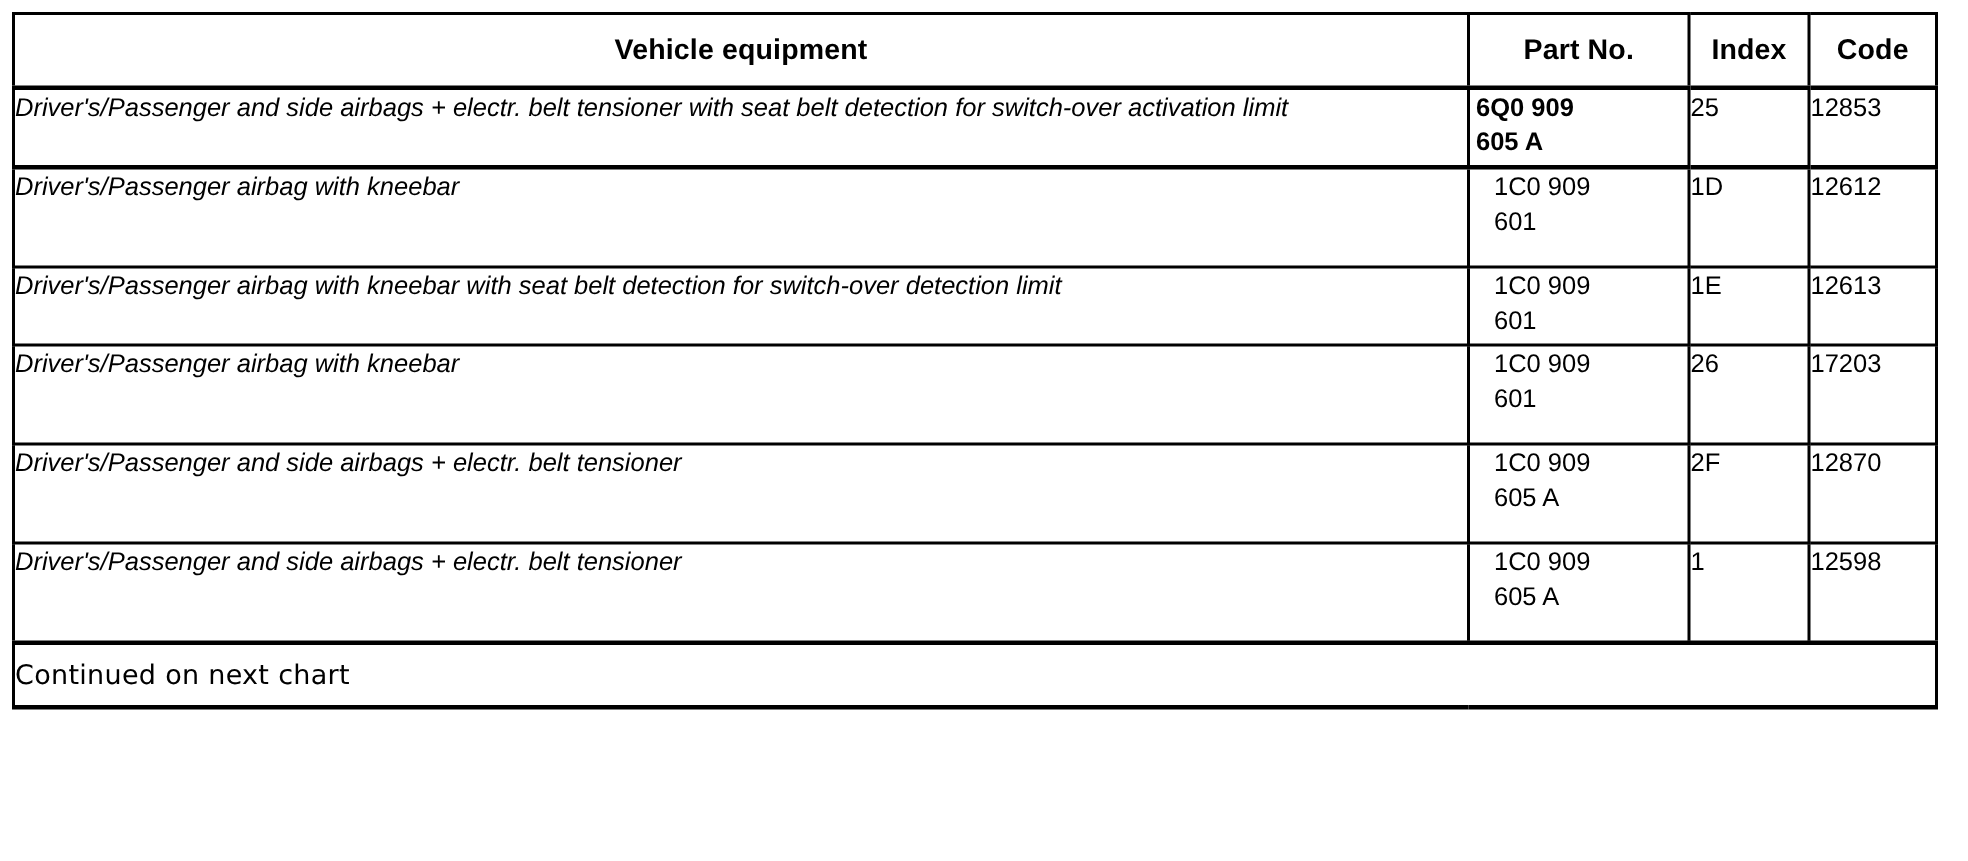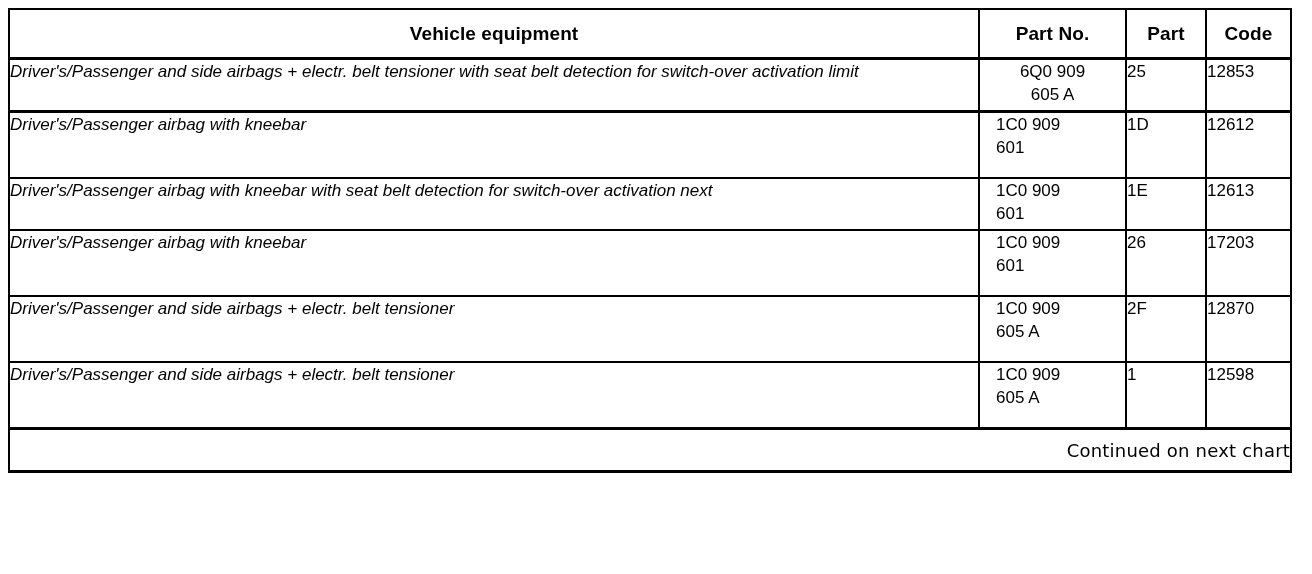--- a/index.html
+++ b/index.html
@@ -76,23 +76,24 @@
   }
   td.cell-index,
   td.cell-code {
     padding: 7px 4px 8px 4px;
     font-size: 17px;
     line-height: 23px;
   }
 
   
   tr.centered-part td.cell-part {
-    text-align: center;
+    text-align: left;
     padding-left: 4px;
     padding-right: 4px;
+    font-weight: bold;
   }
   tr.centered-part td.cell-part .part-line { display: block; }
 
   
   tr.left-part td.cell-part {
     text-align: left;
     padding-left: 16px;
   }
   tr.left-part td.cell-part .part-line { display: block; }
 
@@ -103,27 +104,26 @@
   tr.row-h-short td { height: 50px; }
   tr.row-h-tall  td { height: 64px; }
 
   
   tr.footer-row td {
     border-top-width: 3px;
     border-bottom-width: 3px;
     border-left-width: 2px;
     border-right-width: 2px;
     height: 40px;
-    text-align: right;
+    text-align: left;
     vertical-align: middle;
     font-size: 18px;
     font-family: "DejaVu Sans", sans-serif;
     font-weight: normal;
     letter-spacing: 0.2px;
-    padding-left: 20px;
   }
 
   .nowrap { white-space: nowrap; }
 </style>
 </head>
 <body>
 
 <div class="page">
 
   <table class="equipment-table">
@@ -131,21 +131,21 @@
       <col class="col-desc">
       <col class="col-part">
       <col class="col-index">
       <col class="col-code">
     </colgroup>
 
     <thead>
       <tr class="header-row thick-head">
         <th class="head-desc">Vehicle equipment</th>
         <th class="head-part">Part No.</th>
-        <th class="head-index">Part</th>
+        <th class="head-index">Index</th>
         <th class="head-code">Code</th>
       </tr>
     </thead>
 
     <tbody>
 
       <tr class="data-row centered-part thick-bottom row-h-short">
         <td class="cell-desc">Driver's/Passenger and side airbags + electr. belt tensioner with seat belt detection for switch-over activation limit</td>
         <td class="cell-part">
           <span class="part-line nowrap">6Q0 909</span>
@@ -160,21 +160,21 @@
         <td class="cell-desc">Driver's/Passenger airbag with kneebar</td>
         <td class="cell-part">
           <span class="part-line nowrap">1C0 909</span>
           <span class="part-line nowrap">601</span>
         </td>
         <td class="cell-index">1D</td>
         <td class="cell-code">12612</td>
       </tr>
 
       <tr class="data-row left-part row-h-short">
-        <td class="cell-desc">Driver's/Passenger airbag with kneebar with seat belt detection for switch-over activation next</td>
+        <td class="cell-desc">Driver's/Passenger airbag with kneebar with seat belt detection for switch-over detection limit</td>
         <td class="cell-part">
           <span class="part-line nowrap">1C0 909</span>
           <span class="part-line nowrap">601</span>
         </td>
         <td class="cell-index">1E</td>
         <td class="cell-code">12613</td>
       </tr>
 
       <tr class="data-row left-part row-h-tall">
         <td class="cell-desc">Driver's/Passenger airbag with kneebar</td>

